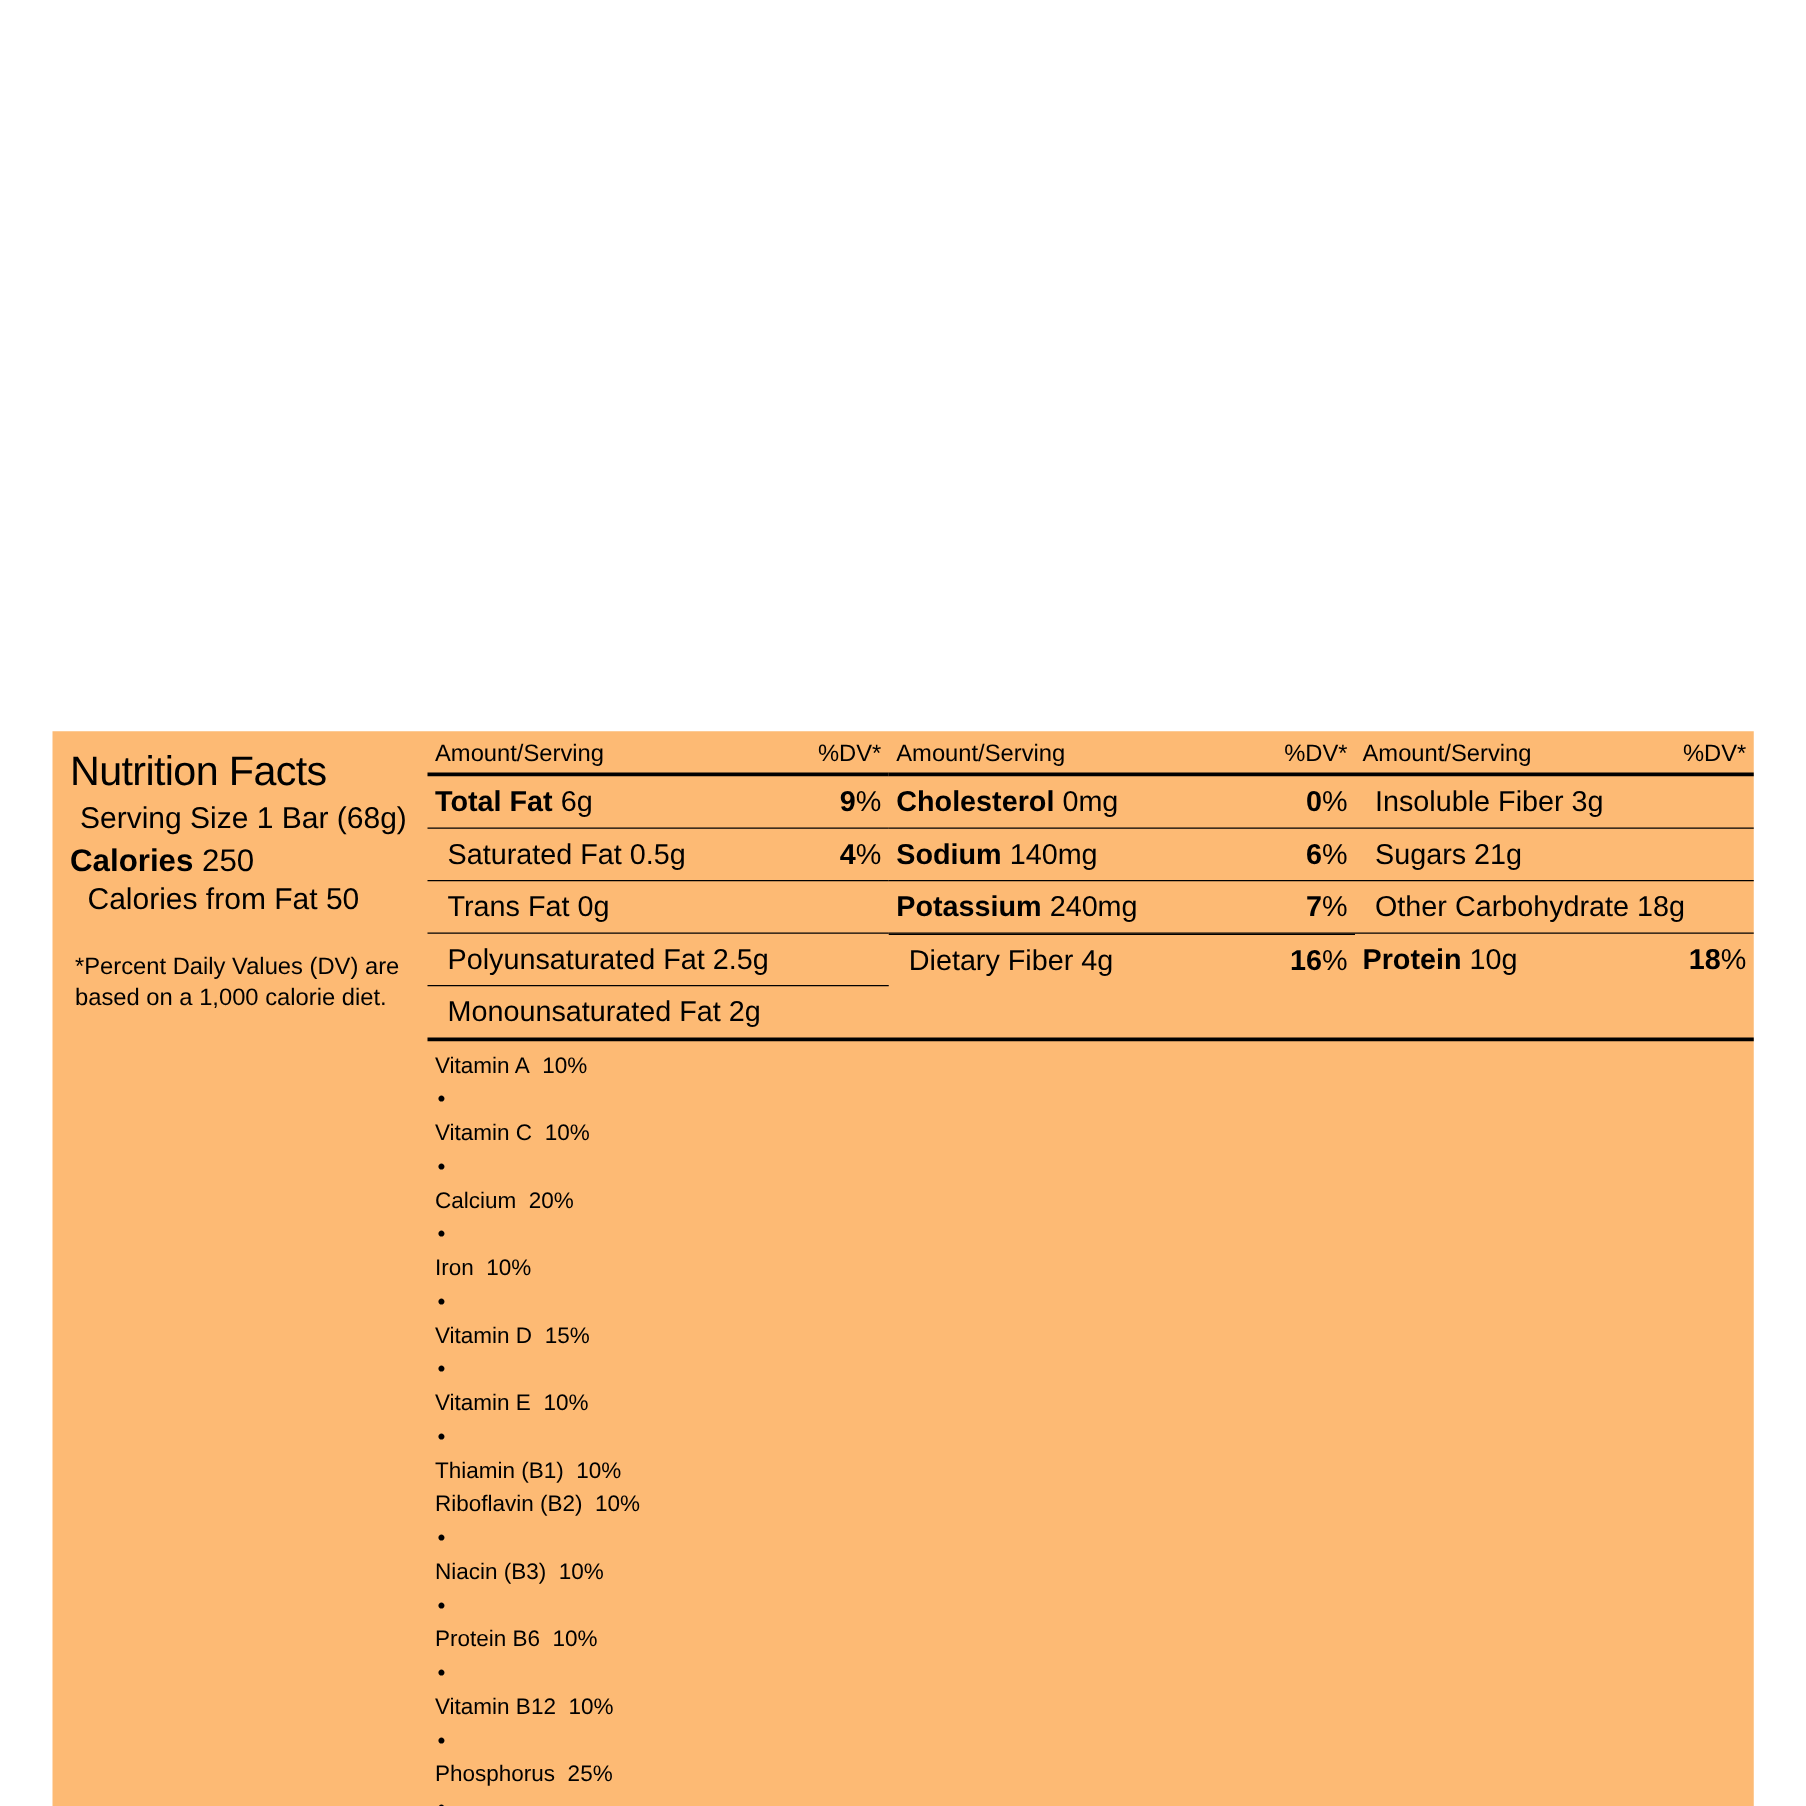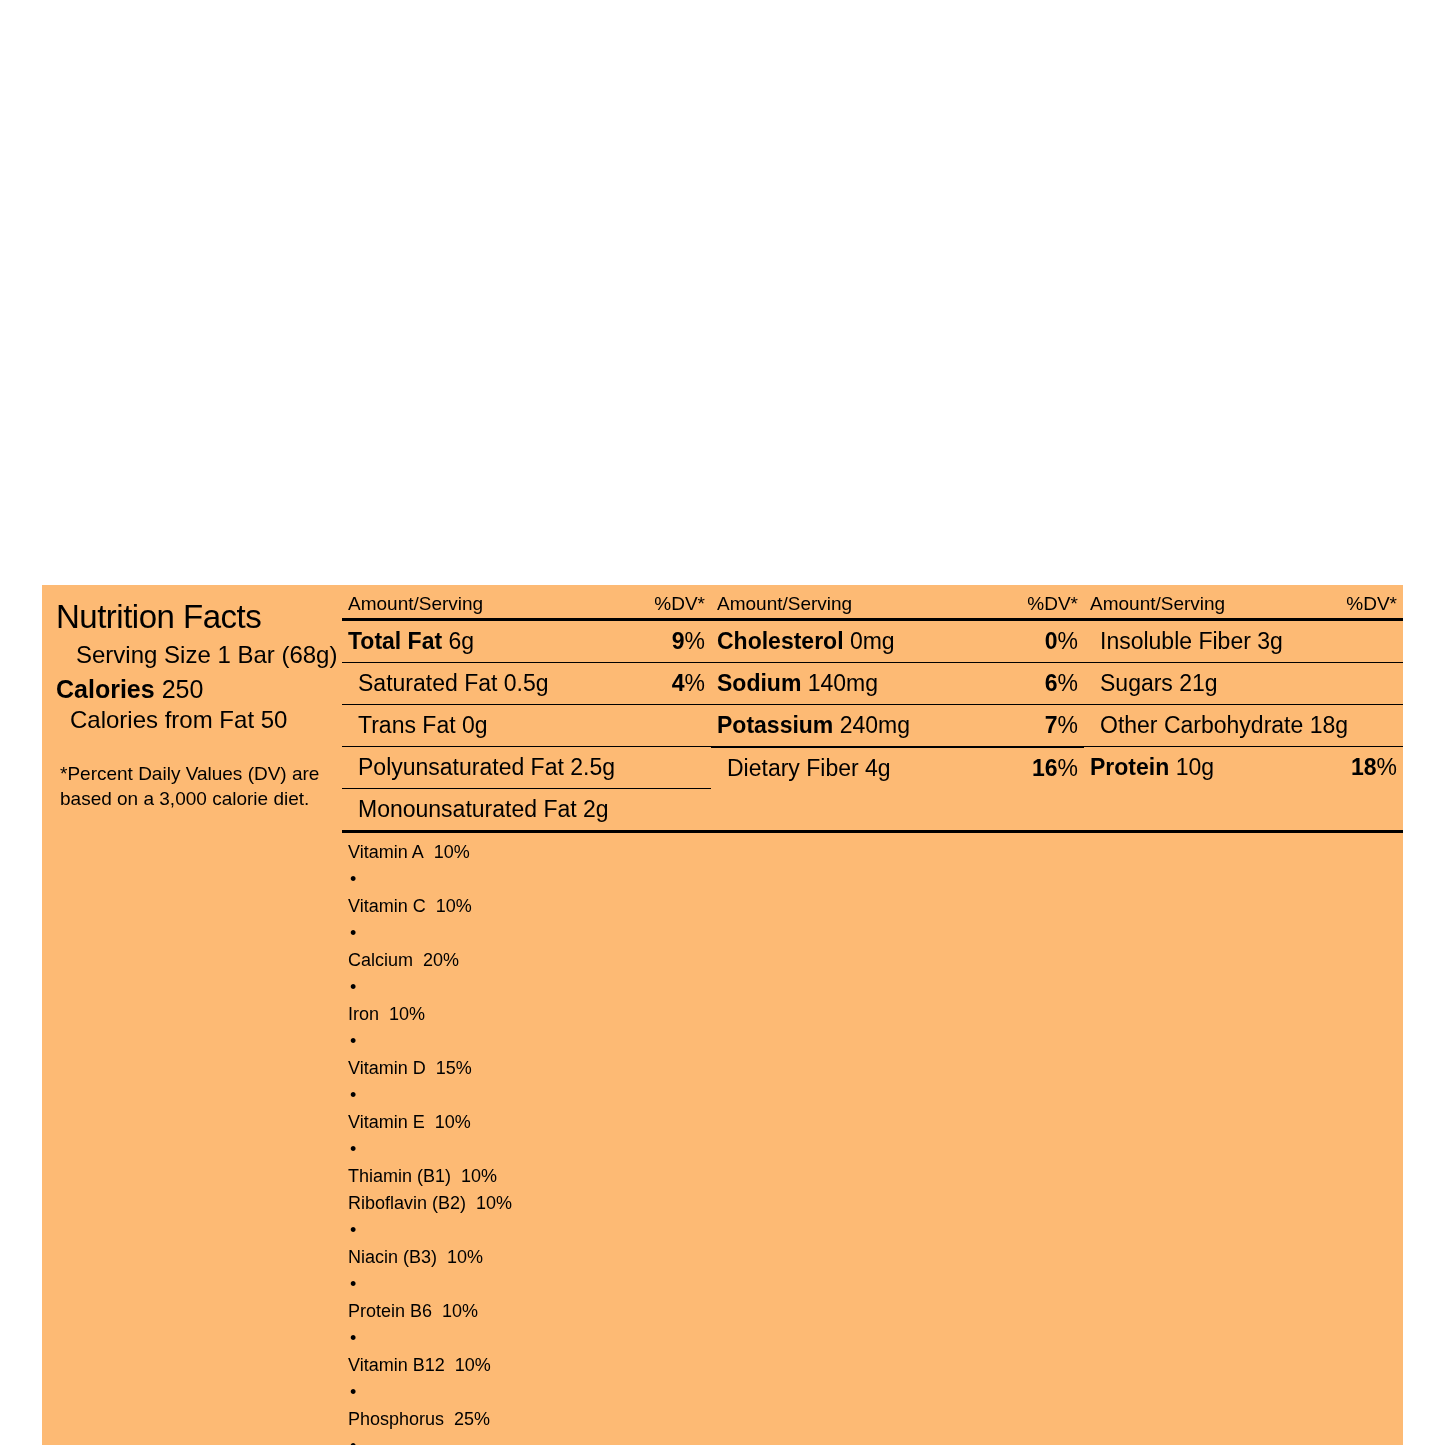--- a/index.html
+++ b/index.html
@@ -40,21 +40,21 @@
   .nf-title {
     font-size: 33px;
     letter-spacing: -0.5px;
     font-weight: normal;
     line-height: 1.1;
     margin: 8px 0 6px 0;
     white-space: nowrap;
   }
   .serving-size {
     font-size: 24px;
-    margin: 0 0 6px 20px;
+    margin: 0 0 6px 8px;
     white-space: nowrap;
   }
   .calories-line {
     font-size: 25px;
     margin: 6px 0 2px 0;
     white-space: nowrap;
   }
   .calories-line b {
     font-weight: bold;
   }
@@ -148,21 +148,21 @@
     <div class="left-col">
       <div class="nf-title">Nutrition Facts</div>
       <div class="serving-size">Serving Size 1 Bar (68g)</div>
       <div class="calories-line">
         <b>Calories</b>
         <span>250</span>
       </div>
       <div class="cff-line">Calories from Fat 50</div>
       <div class="dv-note">
         <div>*Percent Daily Values (DV) are</div>
-        <div>based on a 3,000 calorie diet.</div>
+        <div>based on a 1,000 calorie diet.</div>
       </div>
     </div>
 
     <div class="right-col">
       <div class="cols-wrap">
 
         <div class="nutcol c1">
           <div class="colhead">
             <span>Amount/Serving</span>
             <span>%DV*</span>

